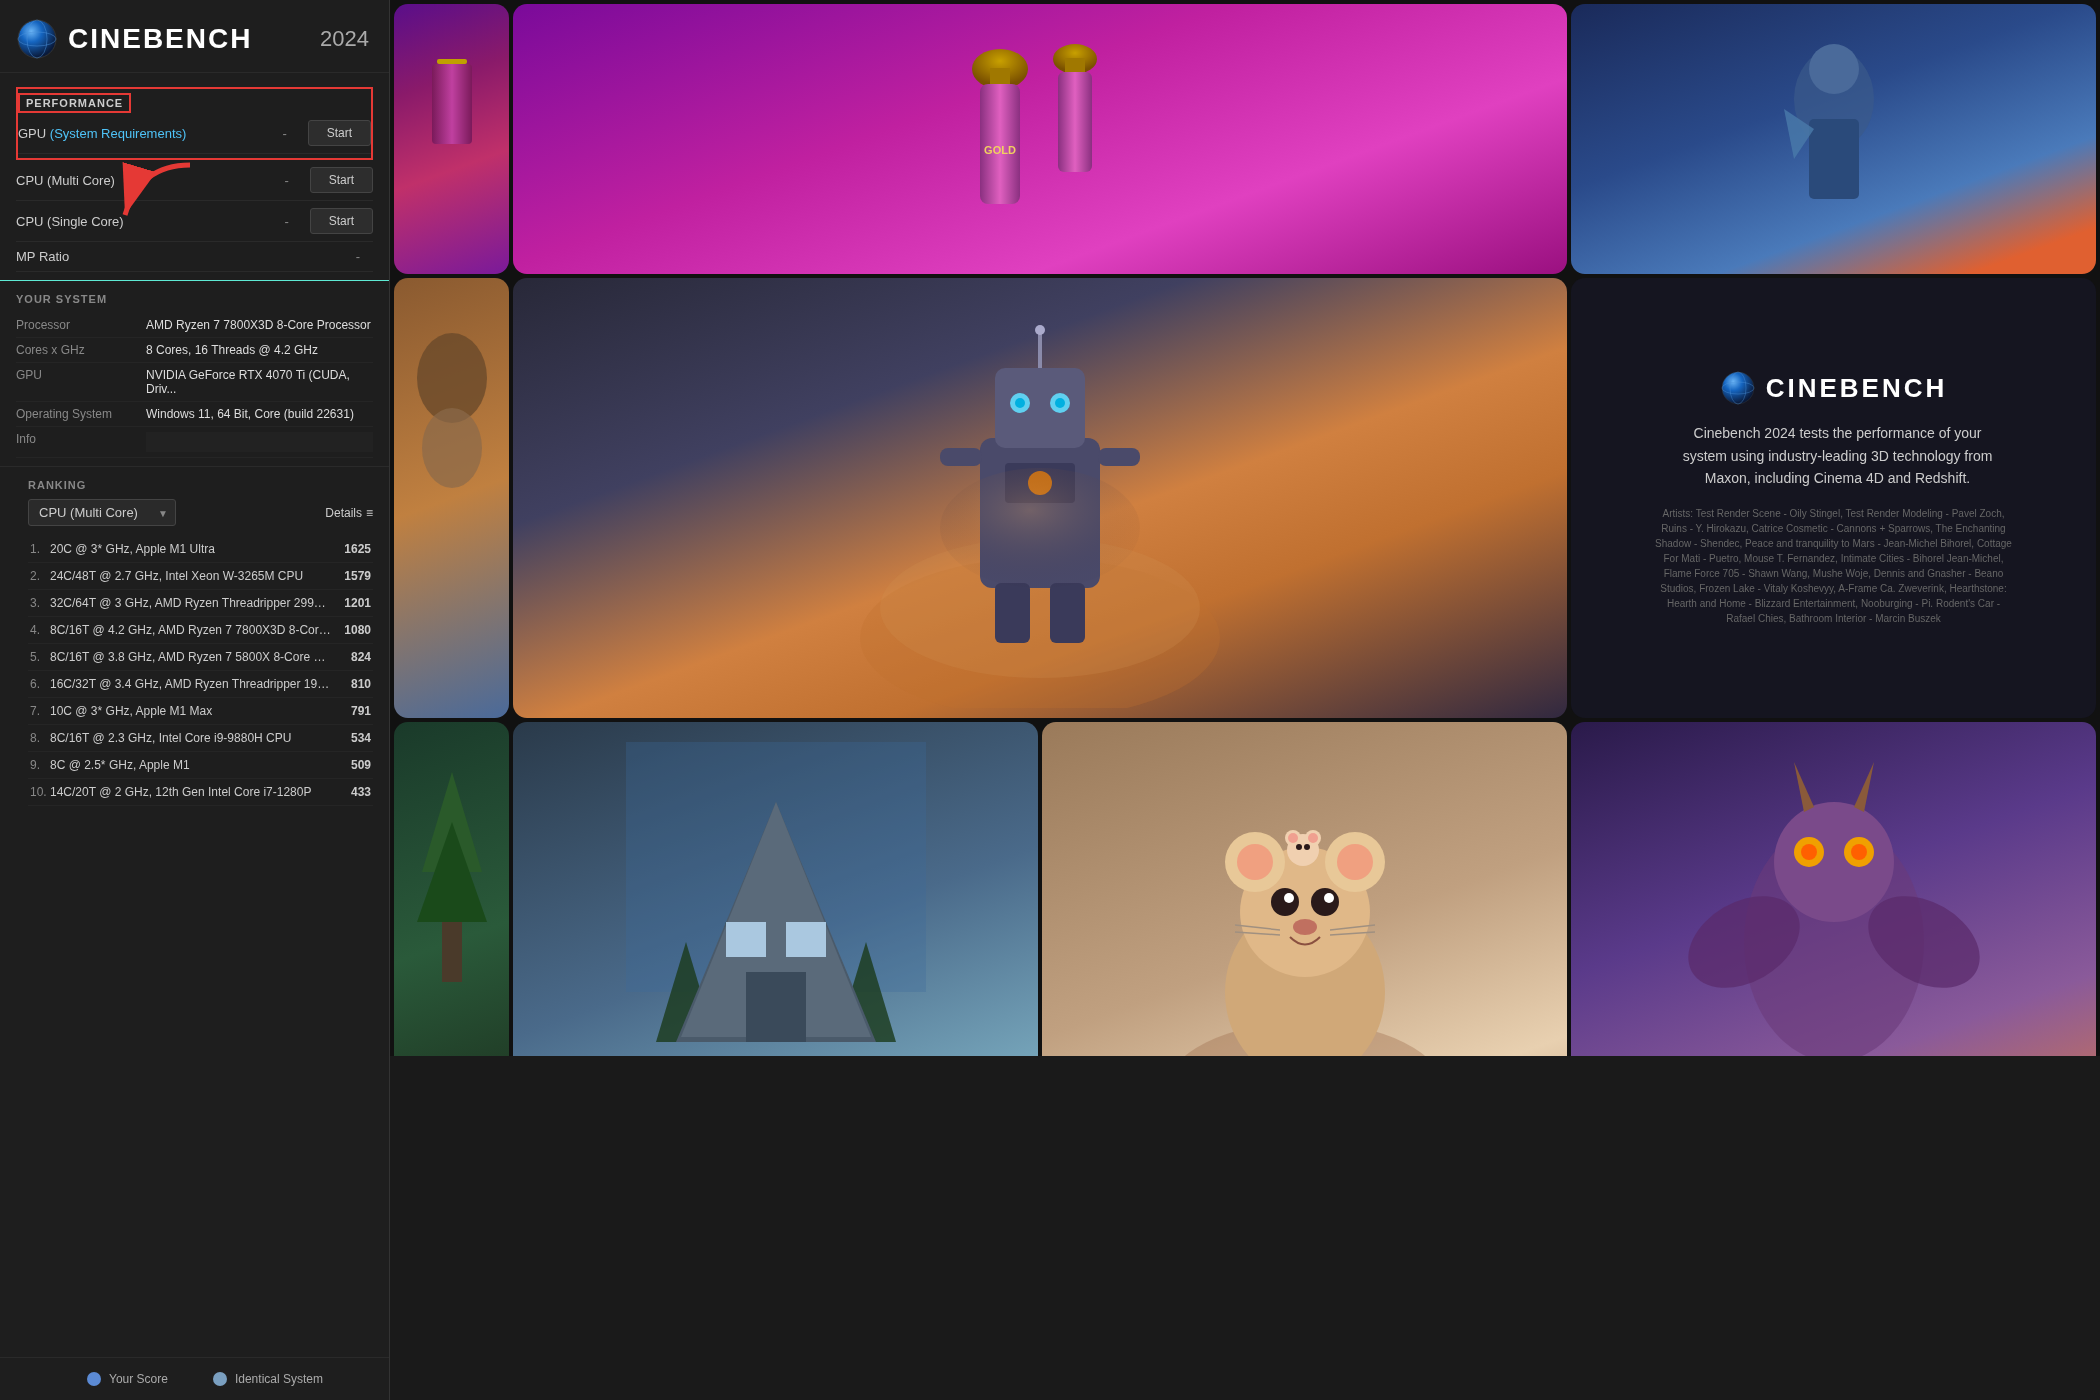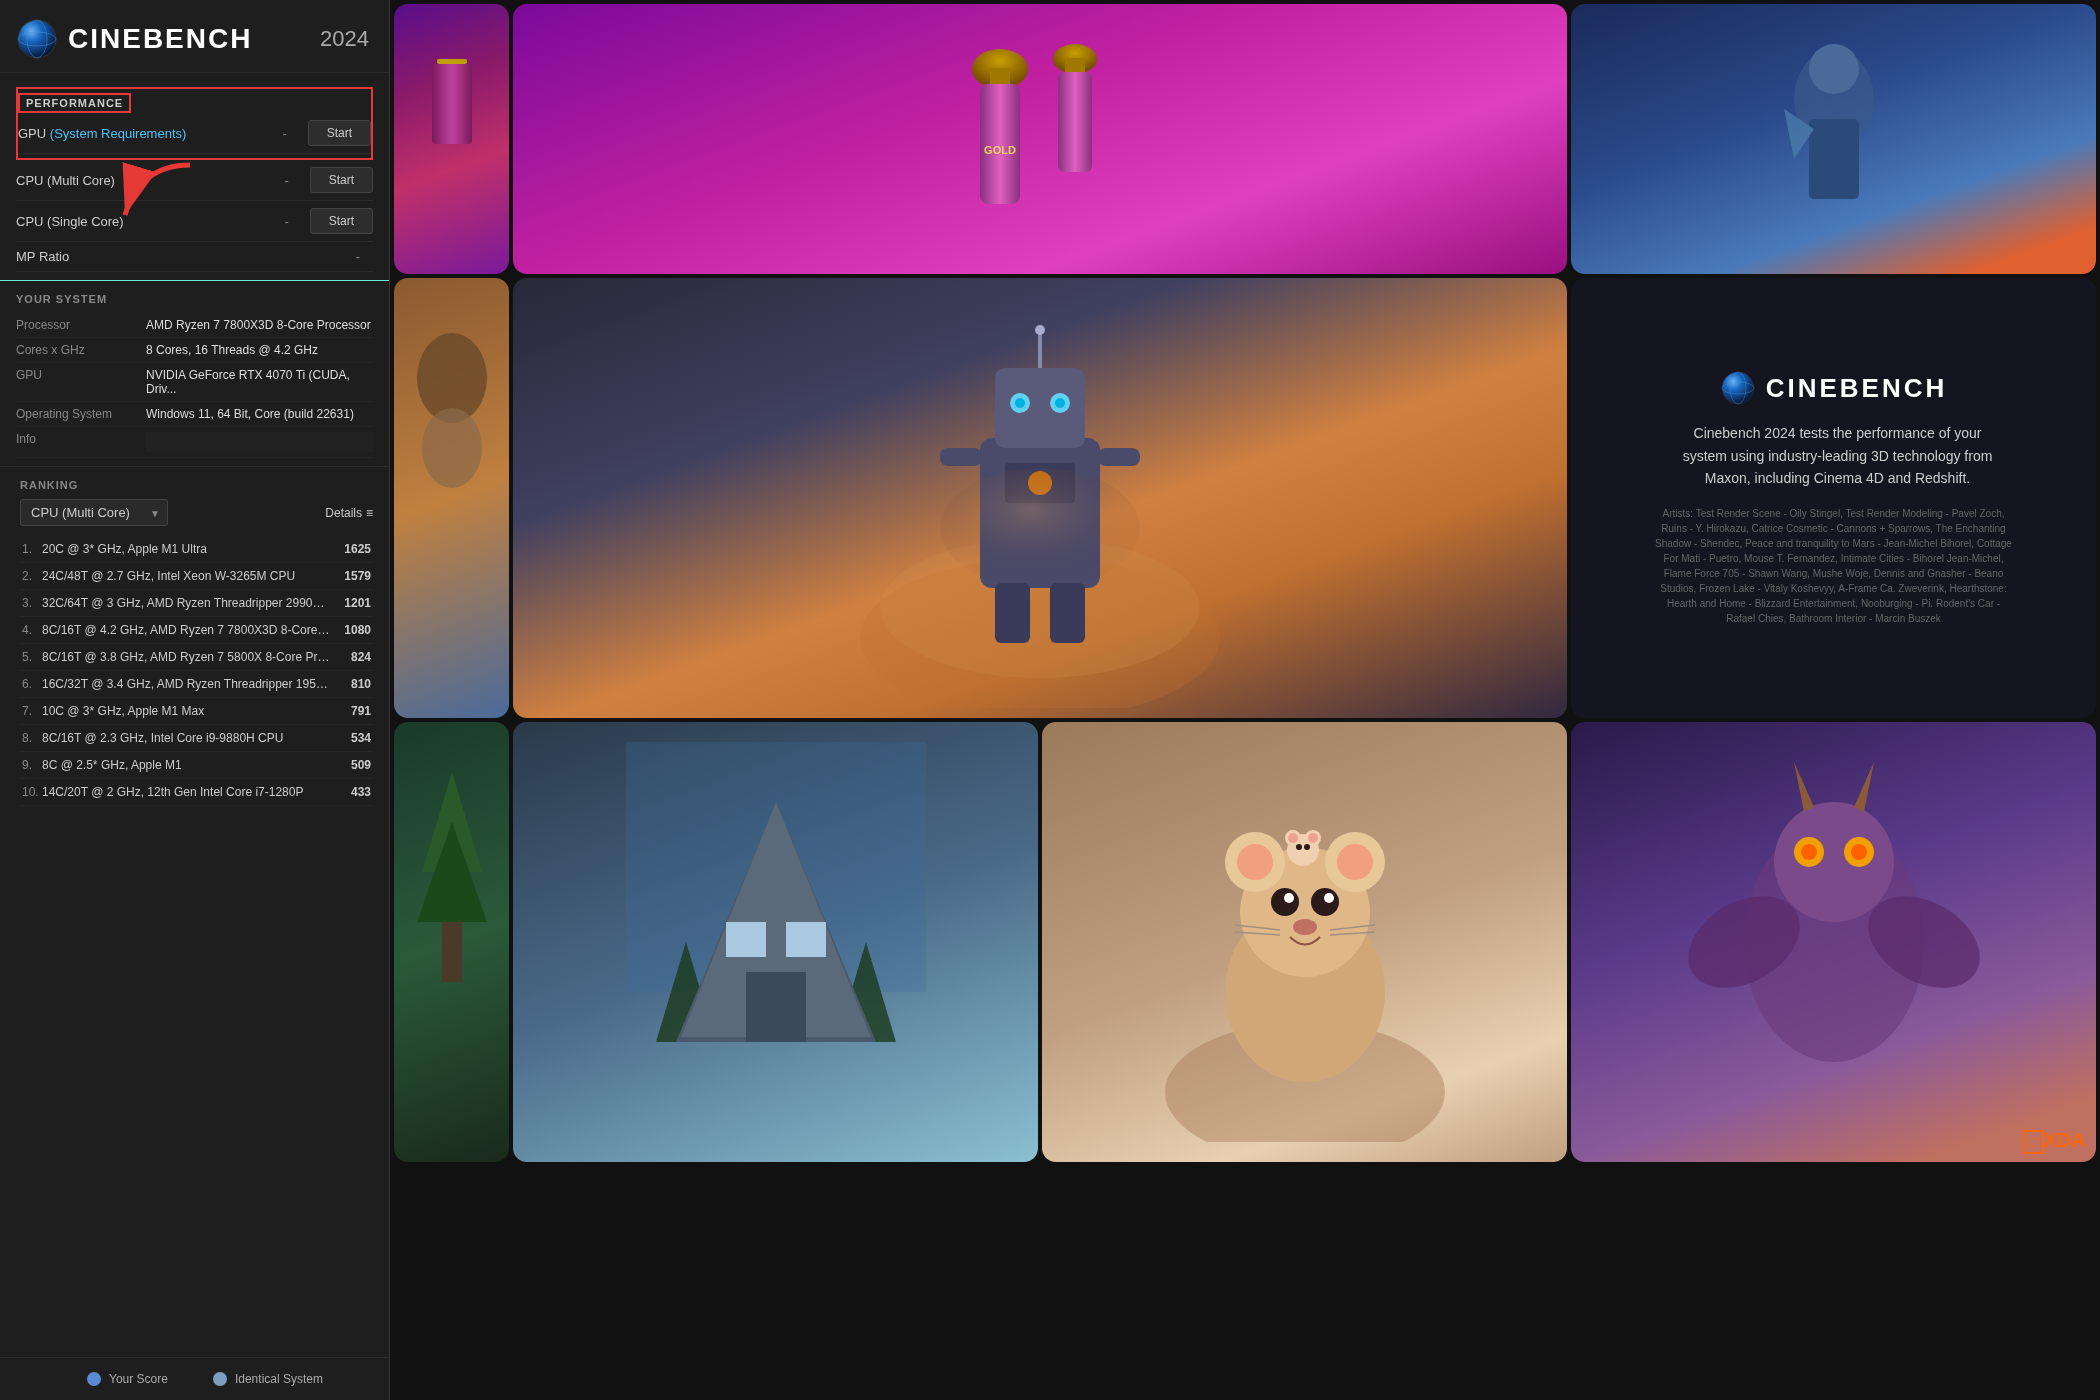--- a/index.html
+++ b/index.html
@@ -129,21 +129,21 @@
     }
     .sys-val {
       font-size: 12px;
       color: #dddddd;
       flex: 1;
       font-weight: 500;
     }
 
     
     .rank-section {
-      padding: 12px 16px 8px 20px;
+      padding: 12px 16px 8px 28px;
       border-top: 1px solid #2a2a2a;
       flex: 1;
       display: flex;
       flex-direction: column;
     }
     .rank-title {
       font-size: 11px;
       font-weight: 700;
       color: #888;
       letter-spacing: 1px;
@@ -284,21 +284,21 @@
       font-size: 10px;
       color: #666;
       margin-top: 16px;
       line-height: 1.5;
       max-width: 360px;
     }
 
     
     .gallery-grid {
       flex: 1;
-      height: 1400px;
+      height: 1056px;
       display: grid;
       grid-template-columns: 115px 1fr 1fr 1fr;
       grid-template-rows: 270px 440px 440px;
       gap: 4px;
       background: #111;
       padding: 4px;
       overflow: hidden;
     }
 
     .g-cell {

